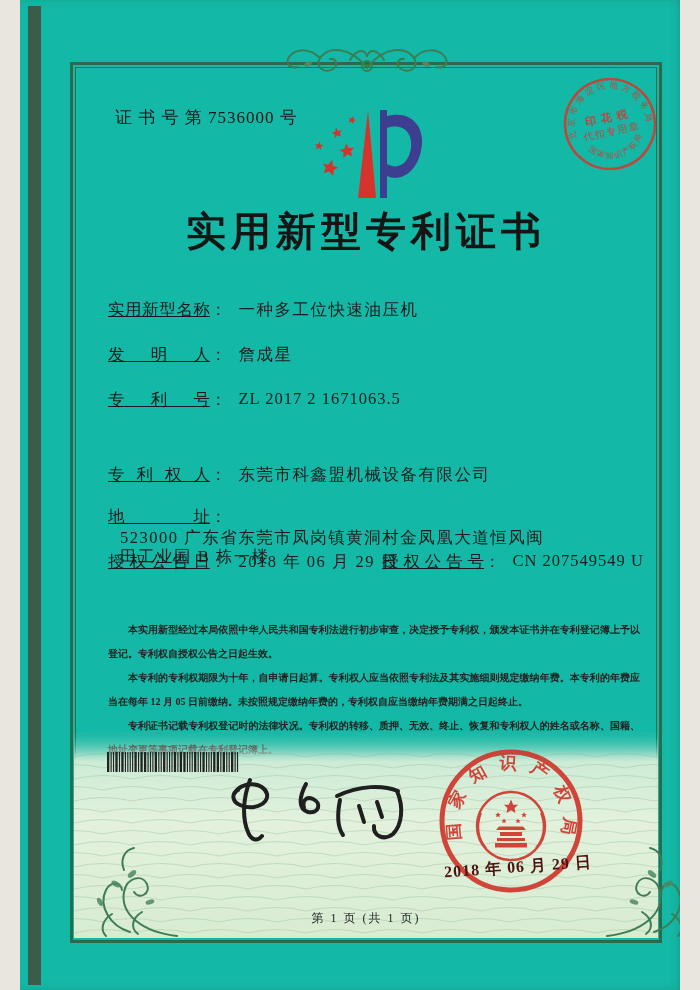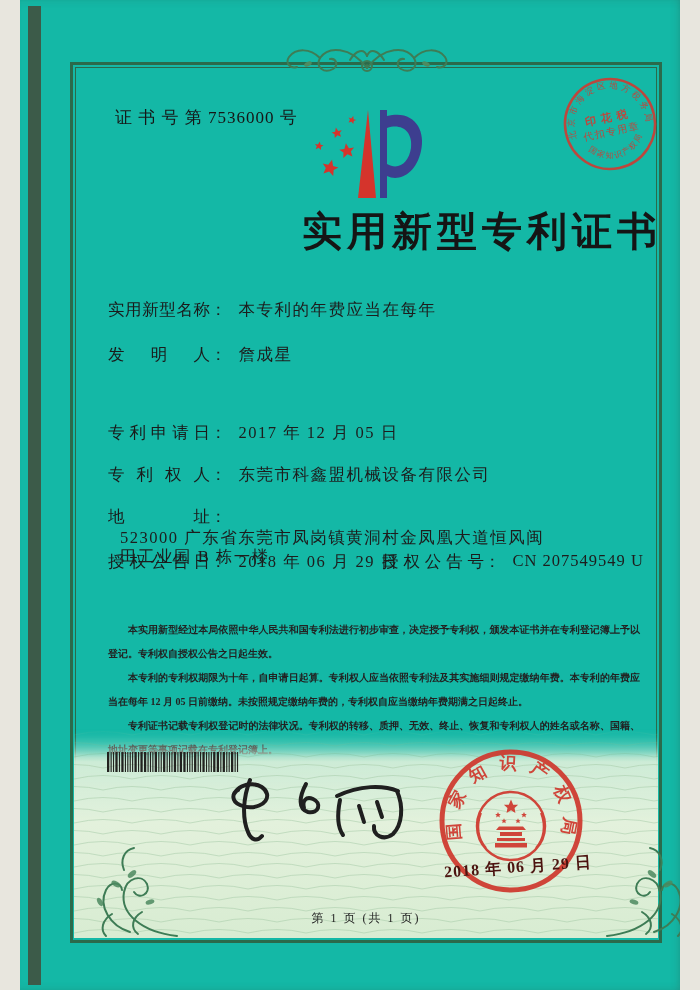--- a/index.html
+++ b/index.html
@@ -22,27 +22,27 @@
   }
   .cert-border::after {
     content:""; position:absolute; inset:2px; border:1px solid #2b6a4b;
   }
   .crest { position:absolute; left:252px; top:38px; z-index:3; }
   .cert-no {
     position:absolute; left:95px; top:106px; font-size:17px; letter-spacing:1px; color:#161616;
   }
   .logo { position:absolute; left:286px; top:108px; z-index:2; }
   .title {
-    position:absolute; left:50px; top:204px; width:592px; text-align:right;
+    position:absolute; left:50px; top:204px; width:592px; text-align:center;
     font-size:40px; font-weight:bold; letter-spacing:5px; color:#151515;
   }
   .frow { position:absolute; left:88px; width:545px; font-size:16.5px; }
   .flabel {
     display:inline-block; width:102px; text-align:justify; text-align-last:justify;
-    vertical-align:top; color:#1a1a1a;
+    vertical-align:top; color:#1a1a1a;text-decoration:underline;
   }
   .fcolon { display:inline-block; vertical-align:top; }
   .fvalue { display:inline-block; margin-left:12px; letter-spacing:1.5px; vertical-align:top; }
   .fvalue.wrap { width:432px; line-height:19px; }
   .col2 { position:absolute; left:274px; top:0; }
   .body-text {
     position:absolute; left:88px; top:618px; width:532px;
     font-size:10px; line-height:24px; color:#222; text-align:justify;font-weight:bold;
   }
   .body-text p { text-indent:2em; }
@@ -135,27 +135,27 @@
     <polygon points="62,2 52,90 70,90" fill="#d5342c"></polygon>
     <g fill="#3d3e8f">
       <polygon points="74,2 81,2 81,90 74,90"></polygon>
       <path d="M81,8 C108,1 120,22 115,43 C110,66 93,74 81,68 L81,56 C93,63 103,54 105,40 C107,24 96,15 81,20 Z"></path>
     </g>
   </svg>
 
   <div class="title">实用新型专利证书</div>
 
   <div class="frow" style="top:299px">
-    <span class="flabel">实用新型名称</span><span class="fcolon">：</span><span class="fvalue">本专利的年费应当在每年</span>
+    <span class="flabel">实用新型名称</span><span class="fcolon">：</span><span class="fvalue">一种多工位快速油压机</span>
   </div>
   <div class="frow" style="top:344px">
     <span class="flabel">发明人</span><span class="fcolon">：</span><span class="fvalue">詹成星</span>
   </div>
-  <div class="frow" style="top:422px">
-    <span class="flabel">专利申请日</span><span class="fcolon">：</span><span class="fvalue">2017 年 12 月 05 日</span>
+  <div class="frow" style="top:389px">
+    <span class="flabel">专利号</span><span class="fcolon">：</span><span class="fvalue" style="letter-spacing:1px">ZL 2017 2 1671063.5</span>
   </div>
   <div class="frow" style="top:464px">
     <span class="flabel">专利权人</span><span class="fcolon">：</span><span class="fvalue">东莞市科鑫盟机械设备有限公司</span>
   </div>
   <div class="frow" style="top:506px">
     <span class="flabel">地址</span><span class="fcolon">：</span><span class="fvalue wrap">523000 广东省东莞市凤岗镇黄洞村金凤凰大道恒风闽田工业园 B 栋一楼</span>
   </div>
   <div class="frow" style="top:551px">
     <span>
       <span class="flabel">授权公告日</span><span class="fcolon">：</span><span class="fvalue">2018 年 06 月 29 日</span>

